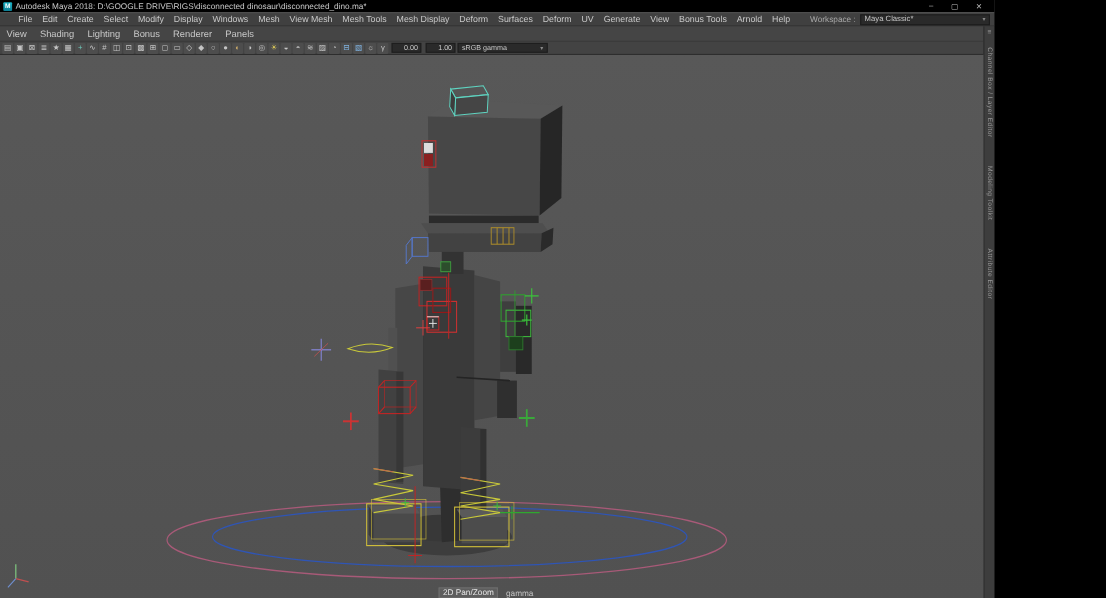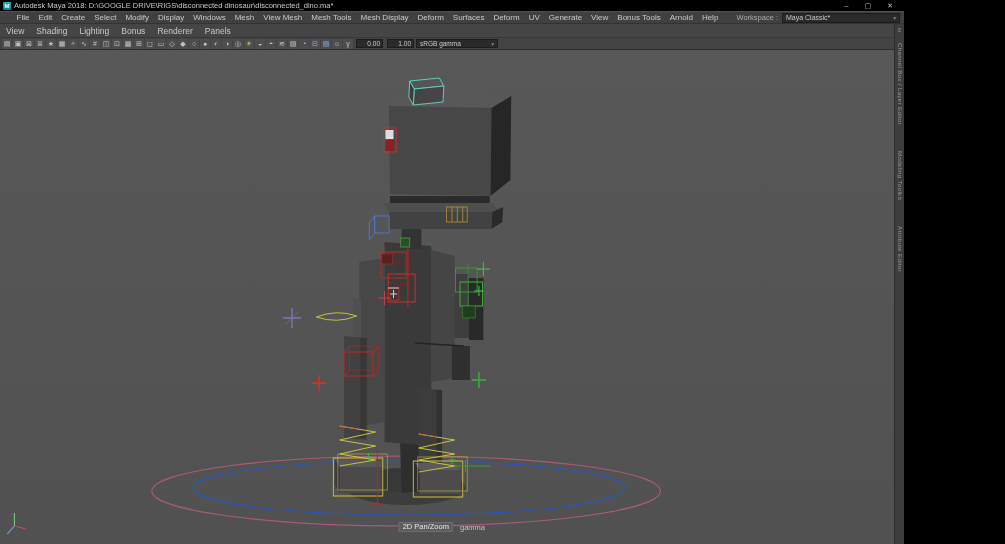--- a/index.html
+++ b/index.html
@@ -28,21 +28,21 @@
 
   .panel-toolbar { height:12px; min-height:12px; background:#434343; border-bottom:1px solid #2d2d2d; display:flex; align-items:center; padding:0 2px; }
   .tb-icons { display:flex; align-items:center; }
   .tb-icon { width:10px; height:10px; margin-right:1px; background:#4d4d4d; border-radius:1px; font-size:7px; line-height:10px; text-align:center; overflow:hidden; color:#c4c4c4; cursor:default; }
   .num-field { width:27px; height:9px; margin:0 2px; background:#2a2a2a; border:1px solid #1e1e1e; font-size:6.5px; line-height:7px; color:#ccc; text-align:right; padding:0 2px; }
   .gamma-dd { width:82px; height:9px; background:#2a2a2a; border:1px solid #1e1e1e; display:flex; align-items:center; justify-content:space-between; font-size:6.5px; color:#c9c9c9; padding:0 3px; }
 
   .viewport { flex:1; position:relative; background:linear-gradient(180deg,#585858 0%,#515151 100%); overflow:hidden; }
   .viewport svg { position:absolute; inset:0; width:100%; height:100%; display:block; }
 
-  .hud { position:absolute; bottom:12px; left:50%; transform:translateX(-56%); display:flex; align-items:center; gap:7px; font-size:7.5px; }
+  .hud { position:absolute; bottom:0; left:50%; transform:translateX(-56%); display:flex; align-items:center; gap:7px; font-size:7.5px; }
   .hud .panzoom { color:#e6e6e6; background:#5d5d5d; border:1px solid #6e6e6e; padding:0 3px; line-height:8px; height:10px; }
   .hud .cam { color:#c2c2c2; }
 
   .right-strip { width:10px; min-width:10px; background:#3d3d3d; border-left:1px solid #2c2c2c; display:flex; flex-direction:column; align-items:center; padding-top:3px; }
   .dock-icon { font-size:6px; color:#9a9a9a; margin-bottom:10px; }
   .vtabs { display:flex; flex-direction:column; gap:26px; align-items:center; }
   .vtab { writing-mode:vertical-rl; font-size:6px; color:#989898; white-space:nowrap; letter-spacing:0.4px; cursor:default; }
 </style>
 </head>
 <body>

